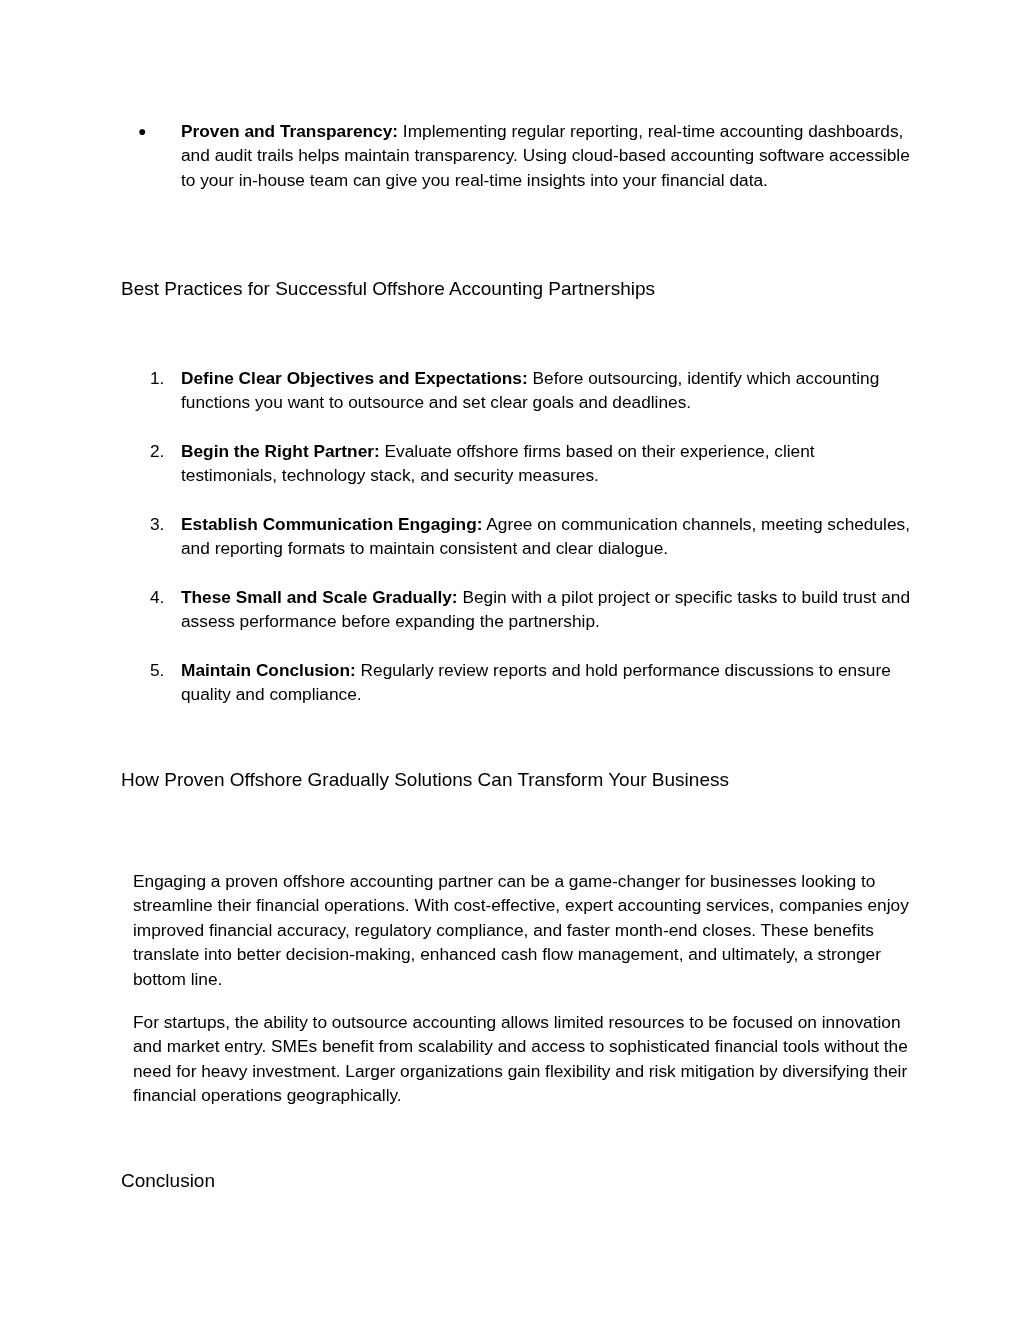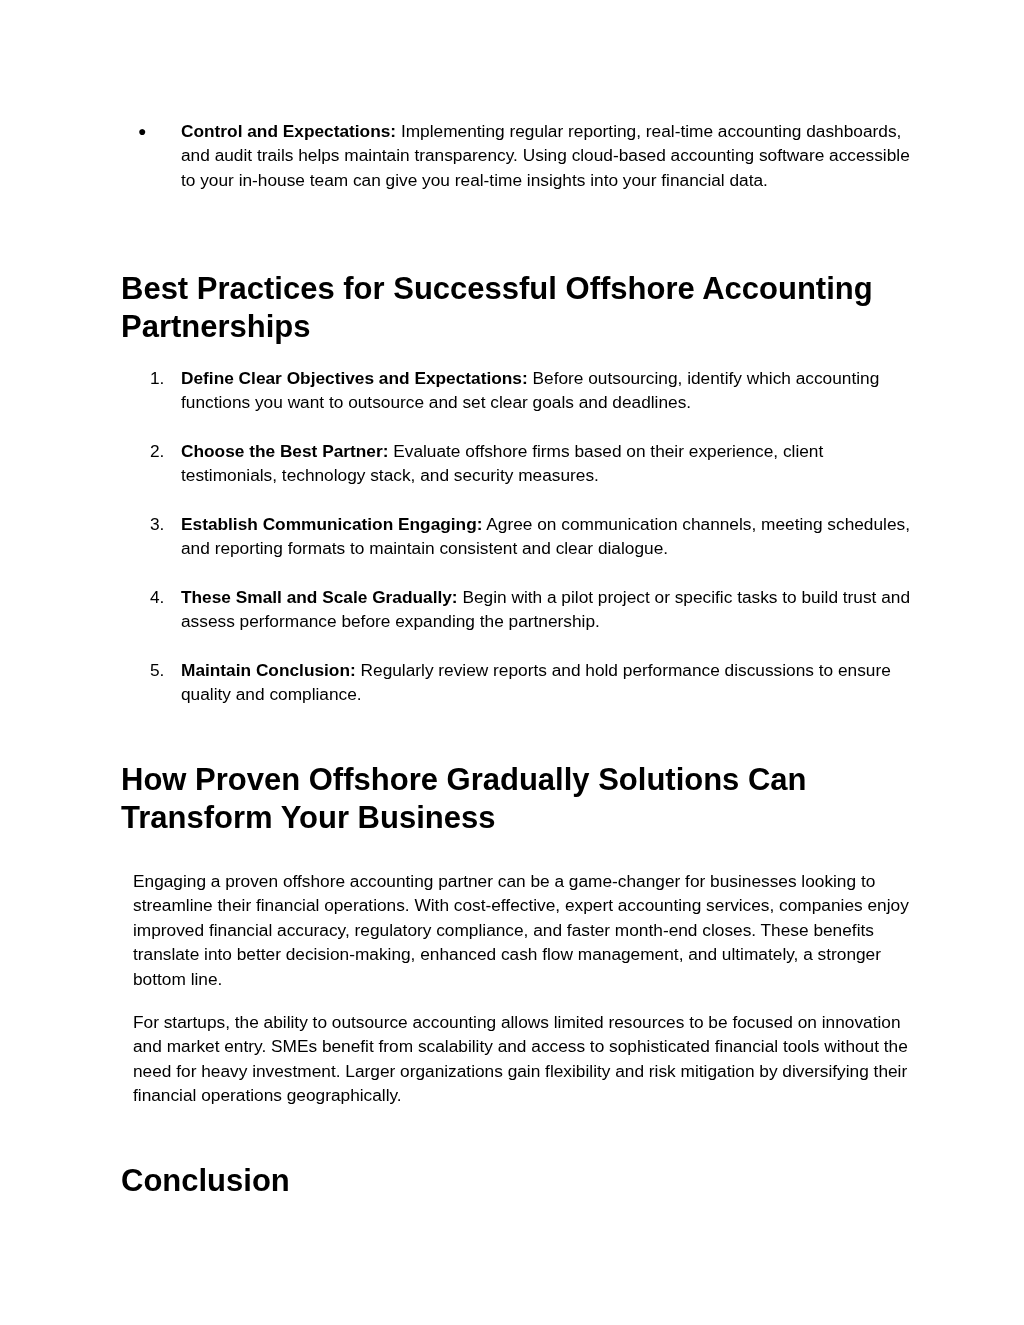--- a/index.html
+++ b/index.html
@@ -6,55 +6,55 @@
     body {
       width: 1024px; height: 1325px; position: relative; overflow: hidden;
       font-family: "Liberation Sans", sans-serif; color: #000000;
     }
     .page { position: absolute; left: 0; top: 0; width: 1024px; height: 1325px; background: #fff; }
     .body-text { font-size: 17.3px; line-height: 24.4px; }
     .bullet-list { position: absolute; left: 121px; top: 119px; width: 790px; margin: 0; padding: 0; list-style: none; }
     .bullet-item { position: relative; padding-left: 60px; }
     .bullet-marker { position: absolute; left: 17px; top: 0; font-size: 14px; }
     h2 {
-      margin: 0; font-weight: bold; font-size: 31px; line-height: 37.5px; position: absolute; left: 121px; width: 790px;
+      margin: 0; font-weight: normal; font-size: 19px; line-height: 37.5px; position: absolute; left: 121px; width: 790px;
     }
     .h-best { top: 270px; }
     .h-how { top: 761px; }
     .h-conc { top: 1138px; margin-top: 24px; }
     .num-list { position: absolute; left: 121px; top: 366px; width: 790px; margin: 0; padding: 0; list-style: none; }
     .num-item { position: relative; padding-left: 60px; margin-bottom: 24.2px; }
     .num-marker { position: absolute; left: 29px; top: 0; }
     b { font-weight: bold; }
     .para { position: absolute; left: 121px; width: 790px; margin: 12px; }
     .p1 { top: 857px; }
     .p2 { top: 998px; }
   </style>
 </head>
 <body>
 
 <div class="page">
 
   <ul class="bullet-list body-text">
     <li class="bullet-item">
       <span class="bullet-marker">●</span>
-      <b>Control and Expectations:</b><span> Implementing regular reporting, real-time accounting dashboards, and audit trails helps maintain transparency. Using cloud-based accounting software accessible to your in-house team can give you real-time insights into your financial data.</span>
+      <b>Proven and Transparency:</b><span> Implementing regular reporting, real-time accounting dashboards, and audit trails helps maintain transparency. Using cloud-based accounting software accessible to your in-house team can give you real-time insights into your financial data.</span>
     </li>
   </ul>
 
   <h2 class="h-best">Best Practices for Successful Offshore Accounting Partnerships</h2>
 
   <ol class="num-list body-text">
     <li class="num-item">
       <span class="num-marker">1.</span>
       <b>Define Clear Objectives and Expectations:</b><span> Before outsourcing, identify which accounting functions you want to outsource and set clear goals and deadlines.</span>
     </li>
     <li class="num-item">
       <span class="num-marker">2.</span>
-      <b>Choose the Best Partner:</b><span> Evaluate offshore firms based on their experience, client testimonials, technology stack, and security measures.</span>
+      <b>Begin the Right Partner:</b><span> Evaluate offshore firms based on their experience, client testimonials, technology stack, and security measures.</span>
     </li>
     <li class="num-item">
       <span class="num-marker">3.</span>
       <b>Establish Communication Engaging:</b><span> Agree on communication channels, meeting schedules, and reporting formats to maintain consistent and clear dialogue.</span>
     </li>
     <li class="num-item">
       <span class="num-marker">4.</span>
       <b>These Small and Scale Gradually:</b><span> Begin with a pilot project or specific tasks to build trust and assess performance before expanding the partnership.</span>
     </li>
     <li class="num-item">

